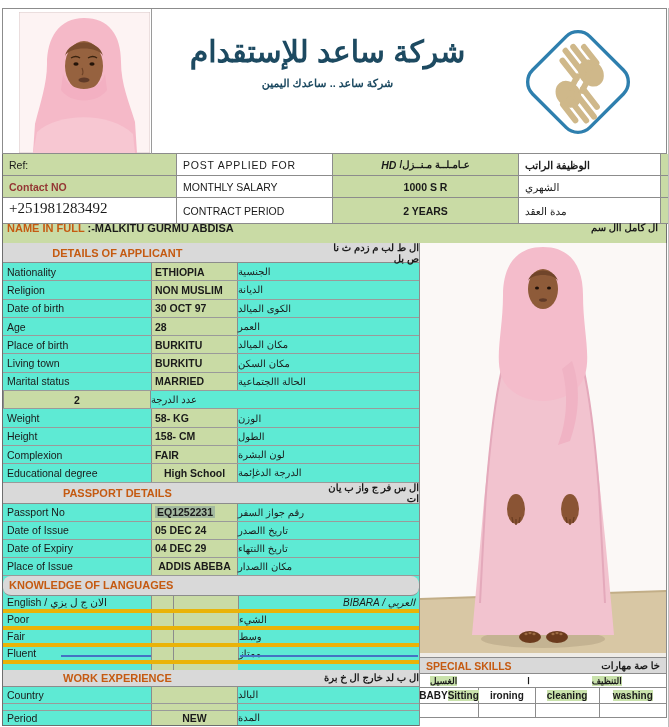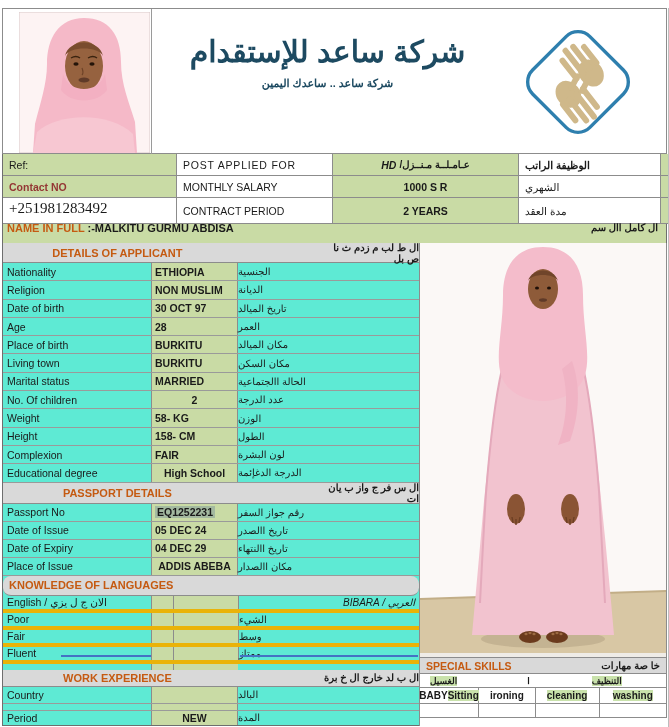--- a/index.html
+++ b/index.html
@@ -184,21 +184,21 @@
       <div class="dar">الجنسية</div>
     </div>
     <div class="drow">
       <div class="dlab">Religion</div>
       <div class="dval">NON MUSLIM</div>
       <div class="dar">الديانة</div>
     </div>
     <div class="drow">
       <div class="dlab">Date of birth</div>
       <div class="dval">30 OCT 97</div>
-      <div class="dar">تاريخ الميالد</div>
+      <div class="dar">الكوى الميالد</div>
     </div>
     <div class="drow">
       <div class="dlab">Age</div>
       <div class="dval">28</div>
       <div class="dar">العمر</div>
     </div>
     <div class="drow">
       <div class="dlab">Place of birth</div>
       <div class="dval">BURKITU</div>
       <div class="dar">مكان الميالد</div>
@@ -207,21 +207,20 @@
       <div class="dlab">Living town</div>
       <div class="dval">BURKITU</div>
       <div class="dar">مكان السكن</div>
     </div>
     <div class="drow">
       <div class="dlab">Marital status</div>
       <div class="dval">MARRIED</div>
       <div class="dar">الحالة االجتماعية</div>
     </div>
     <div class="drow">
-      <div class="dlab">No. Of children</div>
       <div class="dval center">2</div>
       <div class="dar">عدد الدرجة</div>
     </div>
     <div class="drow">
       <div class="dlab">Weight</div>
       <div class="dval">58- KG</div>
       <div class="dar">الوزن</div>
     </div>
     <div class="drow">
       <div class="dlab">Height</div>

